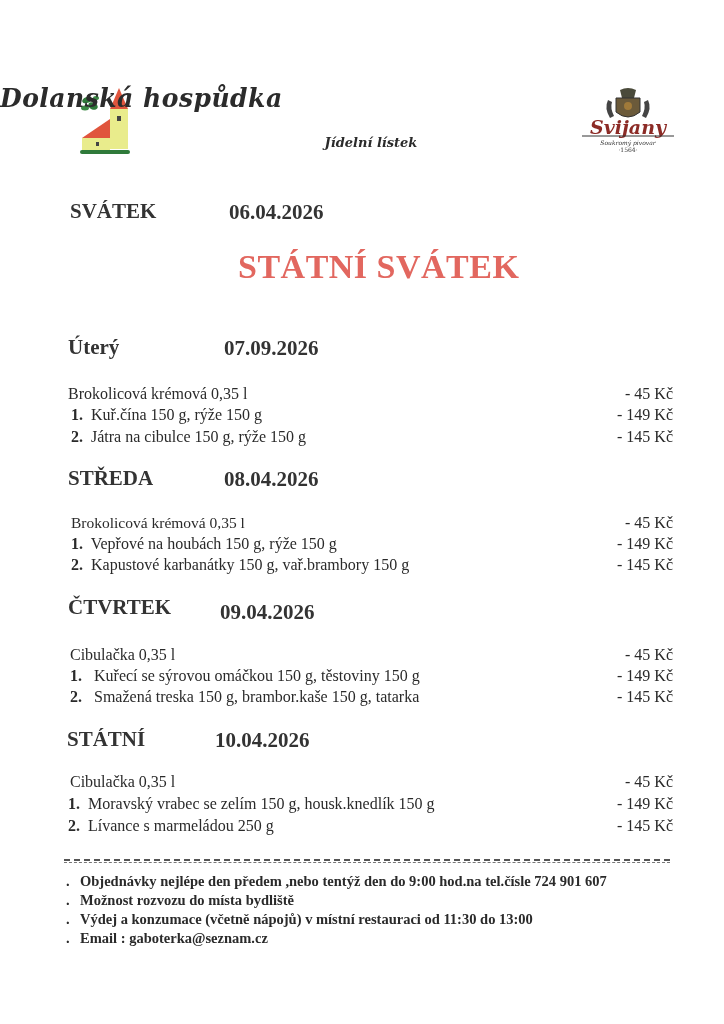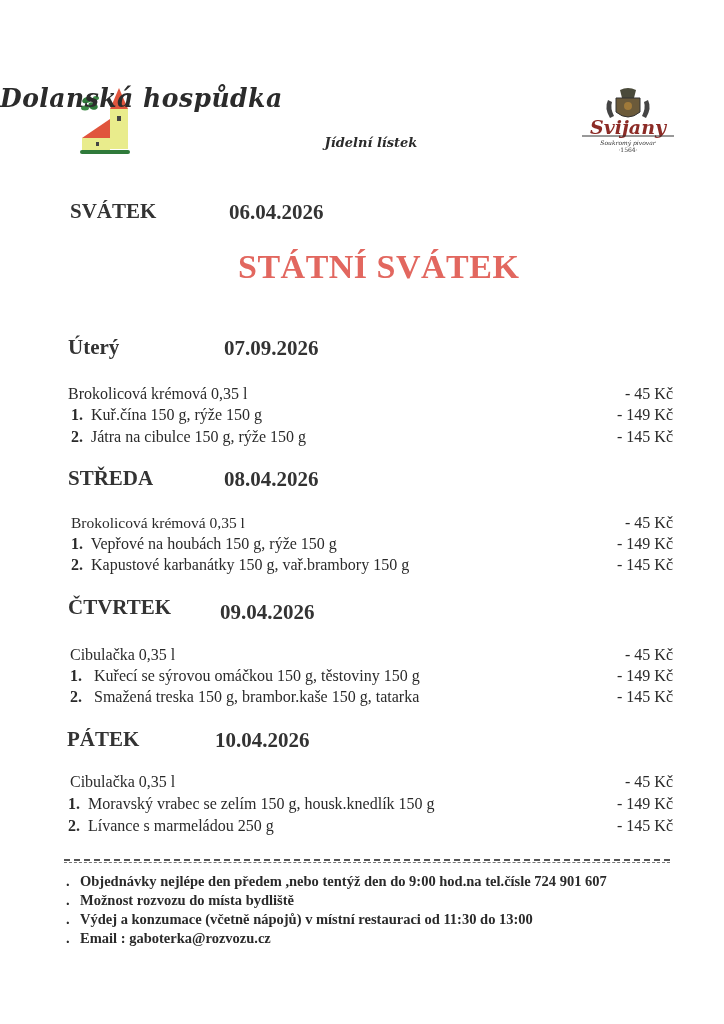--- a/index.html
+++ b/index.html
@@ -115,29 +115,29 @@
 <div class="abs day" style="left:68px; top:595px;">ČTVRTEK</div>
 <div class="abs date" style="left:220px; top:600px;">09.04.2026</div>
 
 <div class="abs line" style="left:70px; top:646px;"><span>Cibulačka   0,35 l</span></div>
 <div class="abs price" style="left:573px; top:646px;">-    45 Kč</div>
 <div class="abs line" style="left:70px; top:667px;"><span class="num">1.</span>&nbsp;&nbsp; <span>Kuřecí se sýrovou omáčkou 150 g, těstoviny  150 g</span></div>
 <div class="abs price" style="left:573px; top:667px;">-  149 Kč</div>
 <div class="abs line" style="left:70px; top:688px;text-align:right;"><span class="num">2.</span>&nbsp;&nbsp; <span>Smažená treska  150 g, brambor.kaše  150 g, tatarka</span></div>
 <div class="abs price" style="left:573px; top:688px;">-  145 Kč</div>
 
-<div class="abs day" style="left:67px; top:727px;">PÁTEK</div>
+<div class="abs day" style="left:67px; top:727px;">STÁTNÍ</div>
 <div class="abs date" style="left:215px; top:728px;">10.04.2026</div>
 
 <div class="abs line" style="left:70px; top:773px;"><span>Cibulačka    0,35 l</span></div>
 <div class="abs price" style="left:573px; top:773px;">-    45 Kč</div>
 <div class="abs line" style="left:68px; top:795px;"><span class="num">1.</span>&nbsp; <span>Moravský vrabec se zelím  150 g, housk.knedlík  150 g</span></div>
 <div class="abs price" style="left:573px; top:795px;">-  149 Kč</div>
 <div class="abs line" style="left:68px; top:817px;"><span class="num">2.</span>&nbsp; <span>Lívance s marmeládou  250 g</span></div>
 <div class="abs price" style="left:573px; top:817px;">-  145 Kč</div>
 
 <div class="abs divider"></div>
 <div class="abs divider d2"></div>
 
 <div class="abs note" style="top:873px;"><span class="bullet">.</span><span>Objednávky nejlépe den předem ,nebo tentýž den do 9:00 hod.na tel.čísle   724 901 607</span></div>
 <div class="abs note" style="top:892px;"><span class="bullet">.</span><span>Možnost rozvozu do místa bydliště</span></div>
 <div class="abs note" style="top:911px;"><span class="bullet">.</span><span>Výdej a konzumace  (včetně nápojů) v místní restauraci od 11:30 do 13:00</span></div>
-<div class="abs note" style="top:930px;"><span class="bullet">.</span><span>Email : gaboterka@rozvozu.cz</span></div>
+<div class="abs note" style="top:930px;"><span class="bullet">.</span><span>Email : gaboterka@seznam.cz</span></div>
 
 </body></html>

